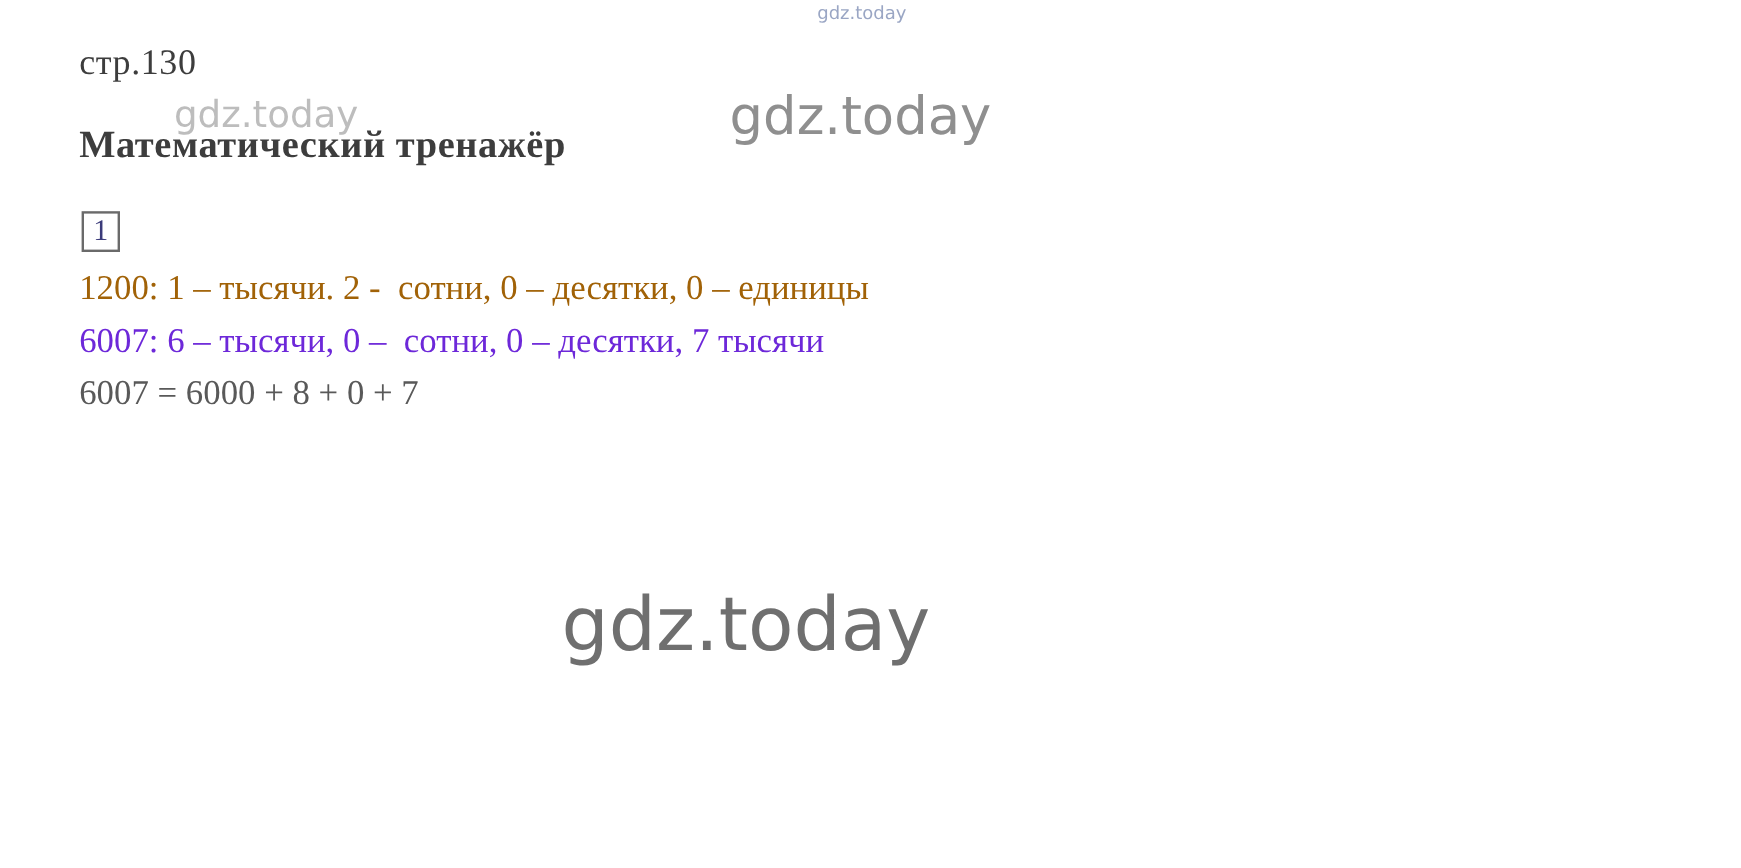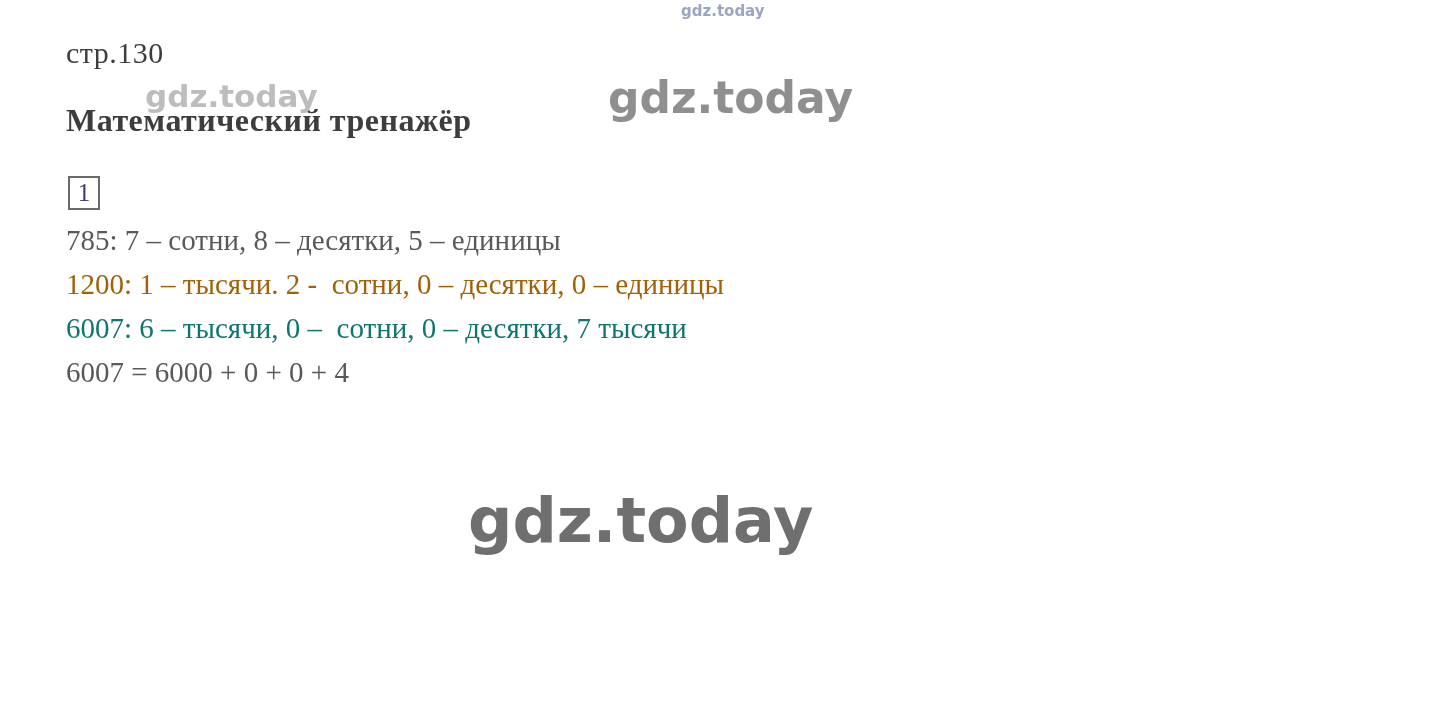--- a/index.html
+++ b/index.html
@@ -13,21 +13,21 @@
     position: relative;
     overflow: hidden;
     font-family: "Liberation Serif", serif;
     color: #4a4a4a;
   }
 
   
   .wm {
     position: absolute;
     font-family: "DejaVu Sans", sans-serif;
-    font-weight: 700;
+    font-weight: 400;
     white-space: nowrap;
     pointer-events: none;
     user-select: none;
   }
   .wm-top {
     left: 681px;
     top: 2px;
     font-size: 15px;
     color: #9aa6c4;
   }
@@ -101,38 +101,37 @@
     width: 1320px;
   }
   .line {
     font-size: 29px;
     line-height: 44px;
     color: #595959;
     white-space: pre;
   }
   .line.faded-1 { color: #a16207; }
   .line.faded-2 { color: #8f8f8f; }
-  .line.faded-3 { color: #0f766e; }
+  .line.faded-3 { color: #6d28d9; }
 </style>
 </head>
 <body>
 
 <div class="page">
 
   <div class="page-number">стр.130</div>
 
   <div class="section-title">Математический тренажёр</div>
 
   <div class="task-number">1</div>
 
   <div class="body-lines">
-    <div class="line">785: 7 – сотни, 8 – десятки, 5 – единицы</div>
     <div class="line faded-1">1200: 1 – тысячи. 2 -  сотни, 0 – десятки, 0 – единицы</div>
     <div class="line faded-3">6007: 6 – тысячи, 0 –  сотни, 0 – десятки, 7 тысячи</div>
-    <div class="line">6007 = 6000 + 0 + 0 + 4</div>
+    <div class="line">6007 = 6000 + 8 + 0 + 7</div>
   </div>
 
 </div>
 
 <div class="wm wm-top">gdz.today</div>
 <div class="wm wm-small-left">gdz.today</div>
 <div class="wm wm-mid">gdz.today</div>
 <div class="wm wm-big">gdz.today</div>
 
 </body></html>

